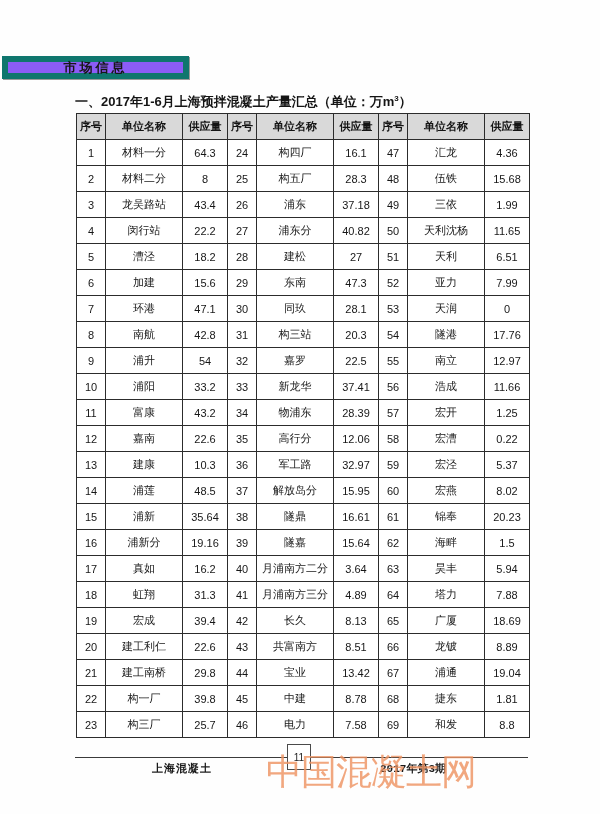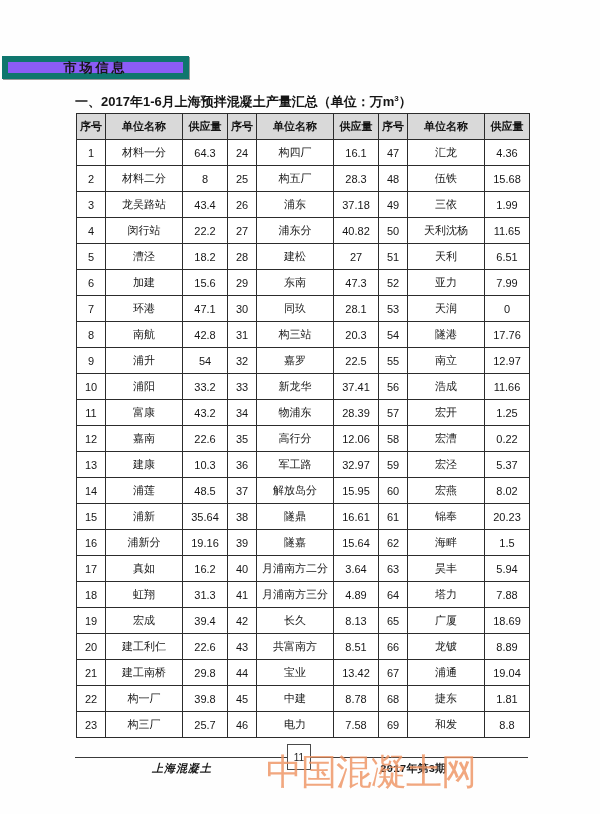--- a/index.html
+++ b/index.html
@@ -73,21 +73,20 @@
     display: flex; align-items: center; justify-content: center;
     font-size: 10px; color: #222;
     z-index: 2;
   }
   .footer-left {
     position: absolute;
     left: 152px; top: 761px;
     font-size: 11px; font-weight: 700; color: #1a1a1a;
     letter-spacing: 1px;
     z-index: 1;
-    font-style: italic;
   }
   .footer-right {
     position: absolute;
     left: 380px; top: 761px;
     font-size: 11px; font-weight: 700; color: #1a1a1a;
     z-index: 1;
     font-family: Liberation Mono, monospace;
   }
   .watermark {
     position: absolute;

